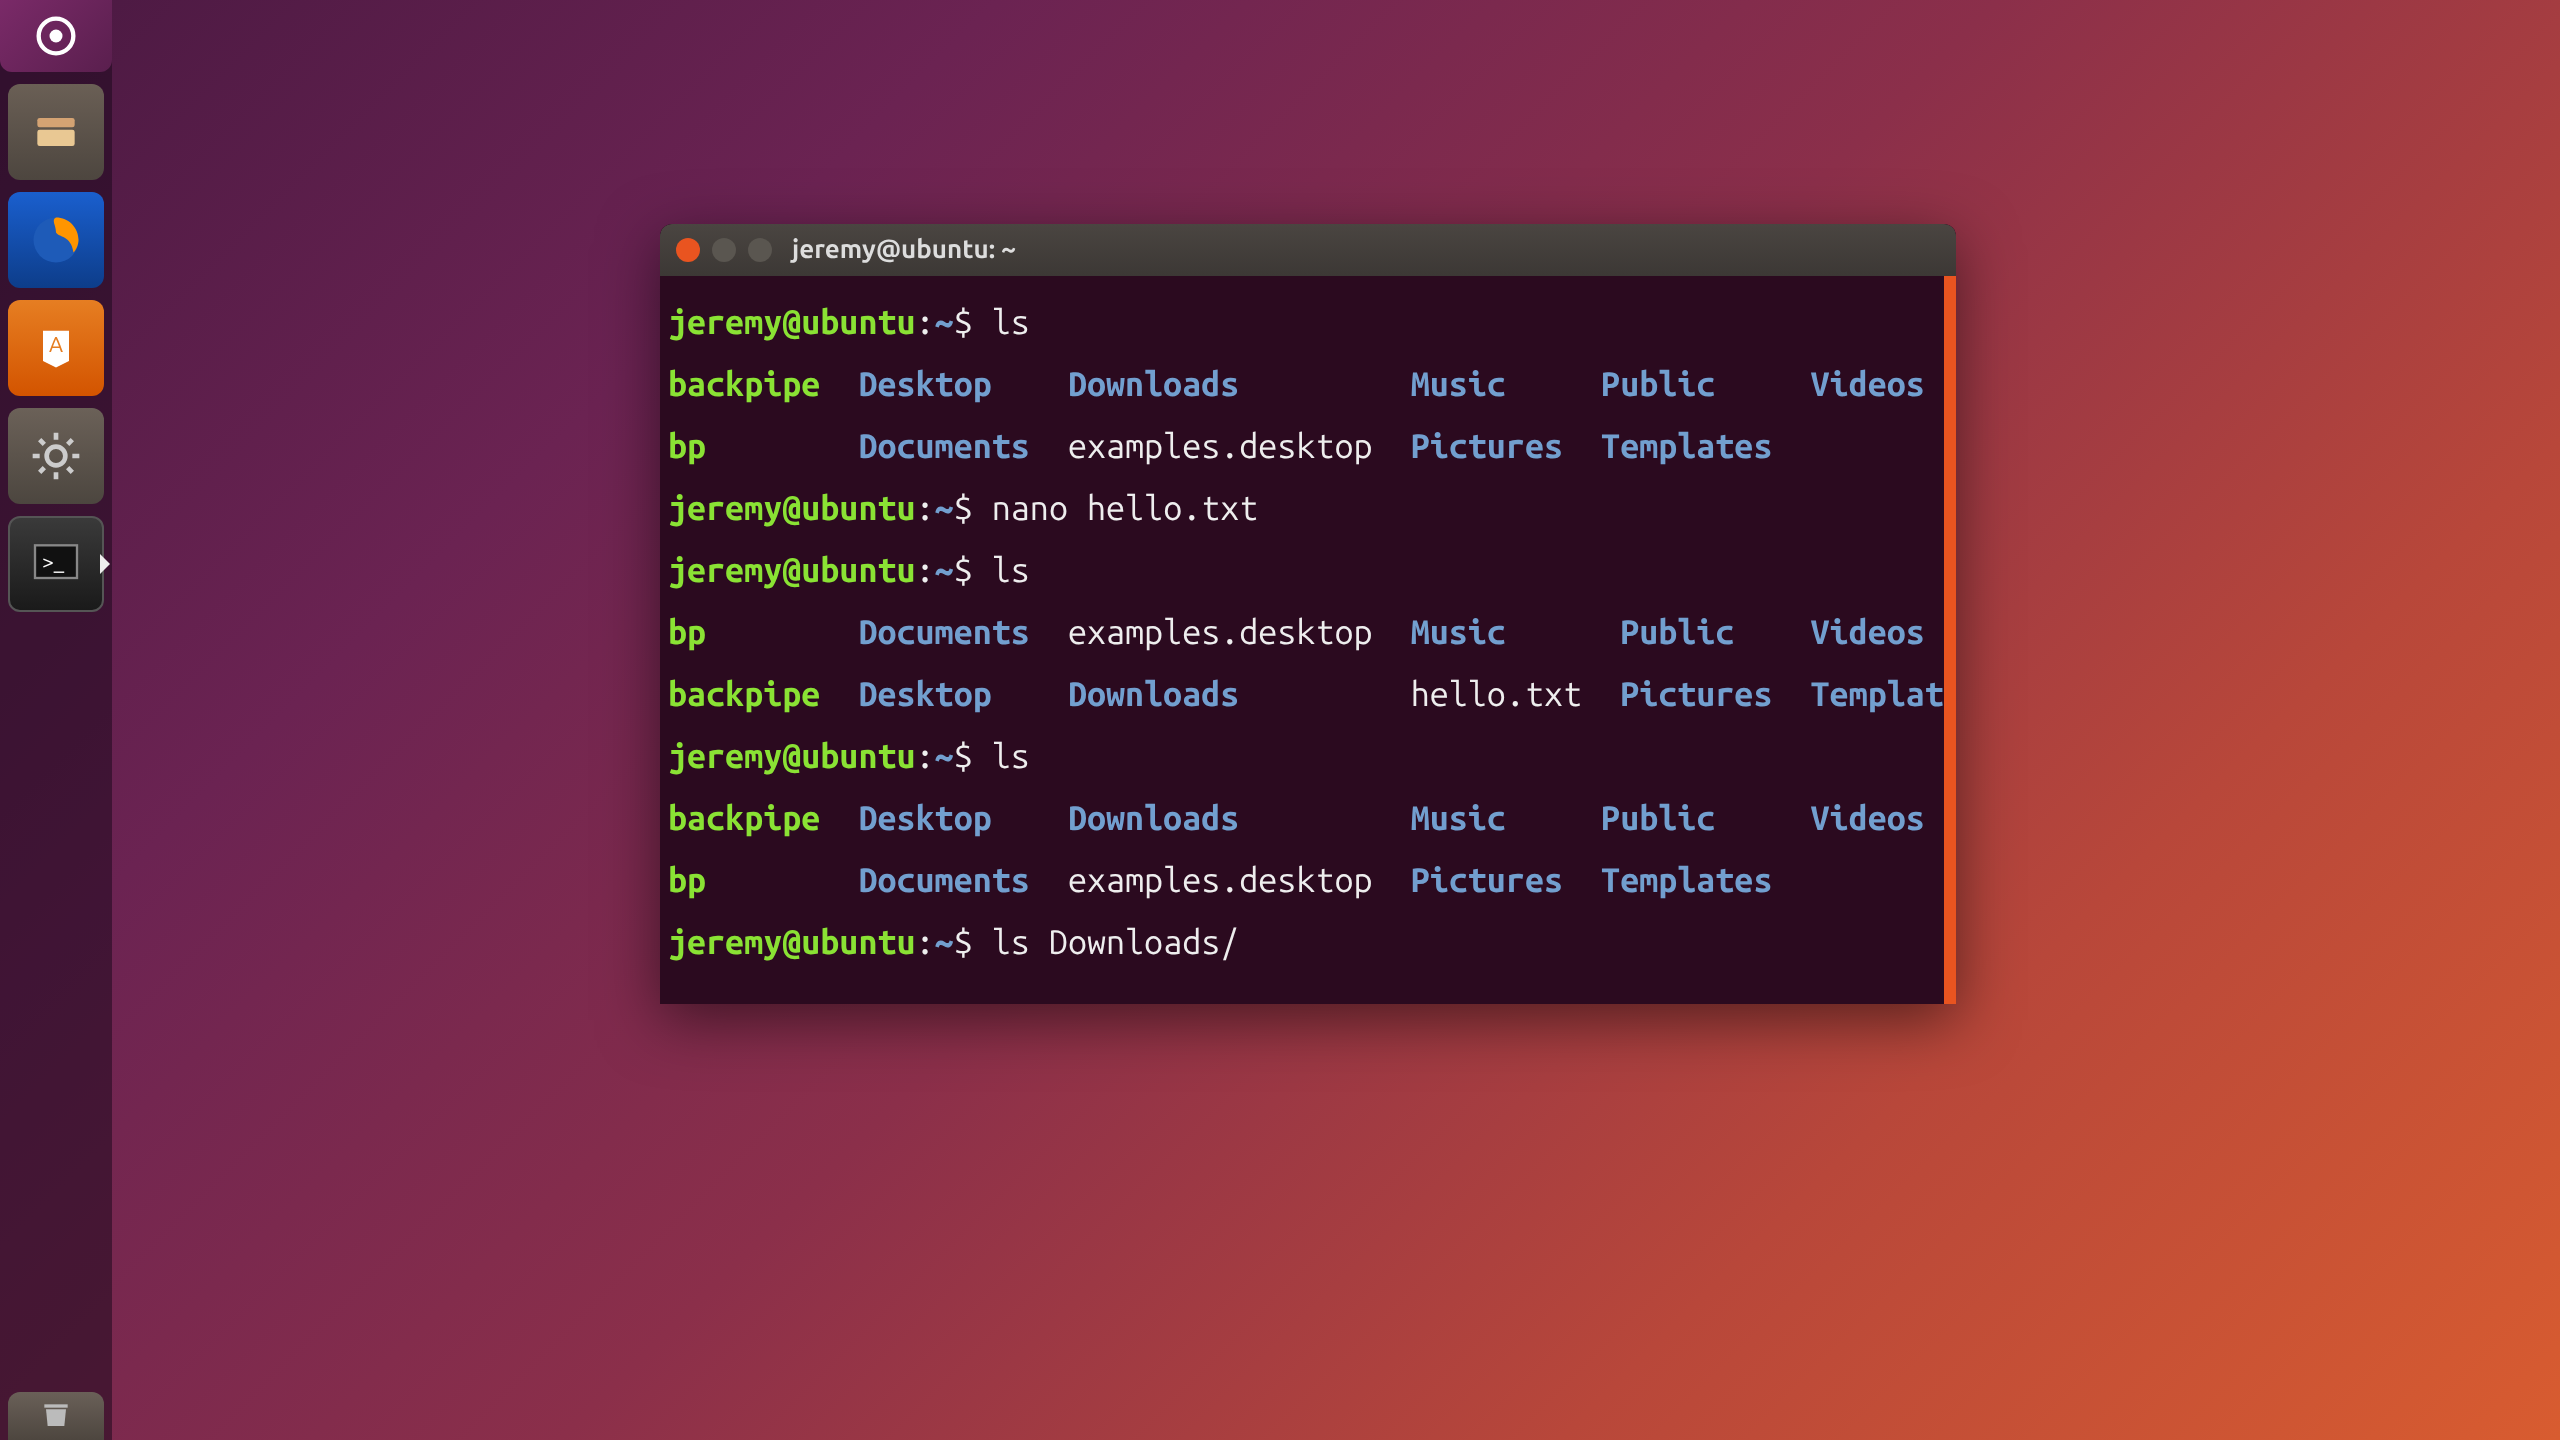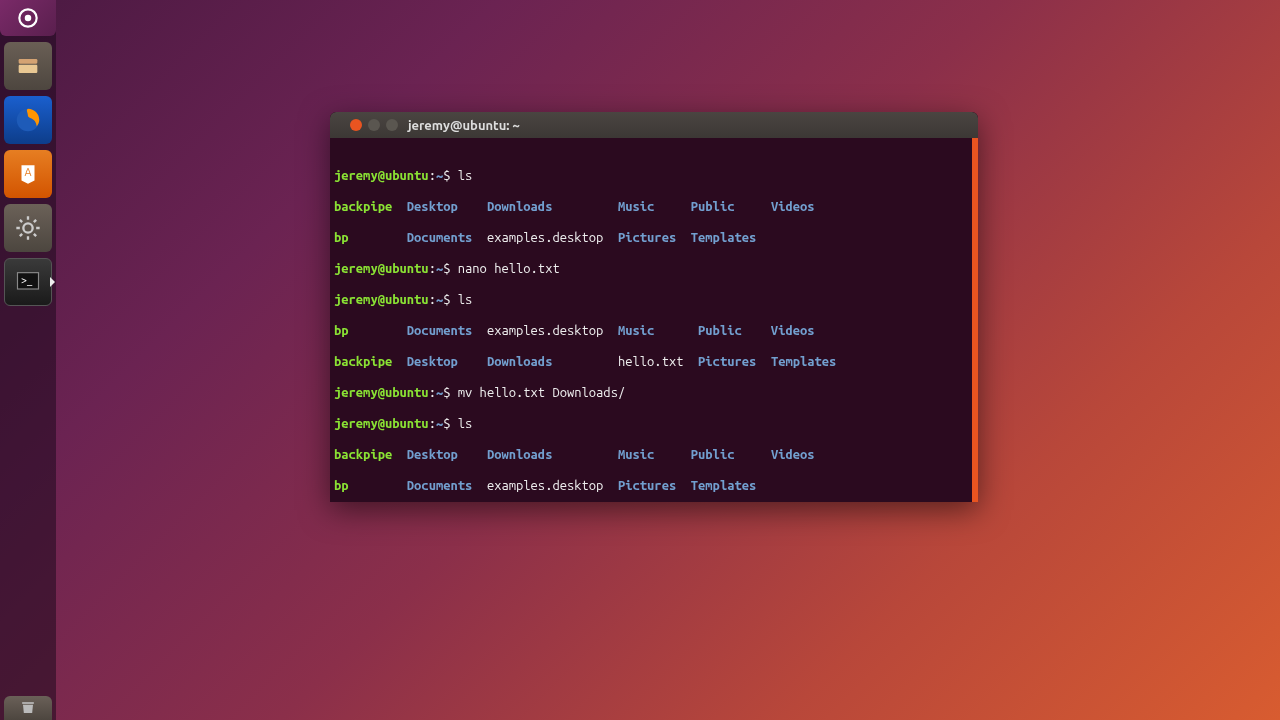--- a/index.html
+++ b/index.html
@@ -77,34 +77,34 @@
     background: #2b0a1f;
     border-radius: 6px 6px 0 0;
     box-shadow: 0 8px 30px rgba(0,0,0,0.5);
     overflow: hidden;
   }
   .titlebar {
     height: 26px;
     background: linear-gradient(#4a4541, #3c3835);
     display: flex;
     align-items: center;
-    padding: 0 20px;
+    padding: 0 8px;
     border-radius: 6px 6px 0 0;
   }
   .window-controls { display: flex; gap: 6px; margin-right: 10px; }
   .wbtn { width: 12px; height: 12px; border-radius: 50%; }
   .wbtn.close { background: #e95420; }
   .wbtn.min { background: #5a5650; }
   .wbtn.max { background: #5a5650; }
   .titlebar-text { color: #ddd; font-size: 13px; font-weight: bold; }
   
   .terminal-body {
-    padding: 14px 4px;
+    padding: 0 4px;
     font-family: "Ubuntu Mono", "DejaVu Sans Mono", monospace;
-    font-size: 13px;
+    font-size: 17px;
     line-height: 15.5px;
     color: #eee;
     white-space: pre;
     position: relative;
     height: calc(100% - 26px);
   }
   .terminal-body .scrollbar {
     position: absolute;
     right: 0;
     top: 0;
@@ -177,21 +177,20 @@
     <div class="titlebar-text">jeremy@ubuntu: ~</div>
   </div>
   <div class="terminal-body">
 <span class="line"><span class="prompt-user">jeremy@ubuntu</span><span class="plain">:</span><span class="prompt-path">~</span><span class="plain">$</span> <span class="plain">ls</span></span>
 <span class="line"><span class="exe">backpipe</span>  <span class="dir">Desktop</span>    <span class="dir">Downloads</span>         <span class="dir">Music</span>     <span class="dir">Public</span>     <span class="dir">Videos</span></span>
 <span class="line"><span class="exe">bp</span>        <span class="dir">Documents</span>  <span class="plain">examples.desktop</span>  <span class="dir">Pictures</span>  <span class="dir">Templates</span></span>
 <span class="line"><span class="prompt-user">jeremy@ubuntu</span><span class="plain">:</span><span class="prompt-path">~</span><span class="plain">$</span> <span class="plain">nano hello.txt</span></span>
 <span class="line"><span class="prompt-user">jeremy@ubuntu</span><span class="plain">:</span><span class="prompt-path">~</span><span class="plain">$</span> <span class="plain">ls</span></span>
 <span class="line"><span class="exe">bp</span>        <span class="dir">Documents</span>  <span class="plain">examples.desktop</span>  <span class="dir">Music</span>      <span class="dir">Public</span>    <span class="dir">Videos</span></span>
 <span class="line"><span class="exe">backpipe</span>  <span class="dir">Desktop</span>    <span class="dir">Downloads</span>         <span class="plain">hello.txt</span>  <span class="dir">Pictures</span>  <span class="dir">Templates</span></span>
-<span class="line"><span class="prompt-user">jeremy@ubuntu</span><span class="plain">:</span><span class="prompt-path">~</span><span class="plain">$</span> <span class="plain">mv hello.txt Downloads/</span></span>
 <span class="line"><span class="prompt-user">jeremy@ubuntu</span><span class="plain">:</span><span class="prompt-path">~</span><span class="plain">$</span> <span class="plain">ls</span></span>
 <span class="line"><span class="exe">backpipe</span>  <span class="dir">Desktop</span>    <span class="dir">Downloads</span>         <span class="dir">Music</span>     <span class="dir">Public</span>     <span class="dir">Videos</span></span>
 <span class="line"><span class="exe">bp</span>        <span class="dir">Documents</span>  <span class="plain">examples.desktop</span>  <span class="dir">Pictures</span>  <span class="dir">Templates</span></span>
 <span class="line"><span class="prompt-user">jeremy@ubuntu</span><span class="plain">:</span><span class="prompt-path">~</span><span class="plain">$</span> <span class="plain">ls Downloads/</span></span>
 
 
 
 
     <div class="scrollbar"></div>
   </div>

